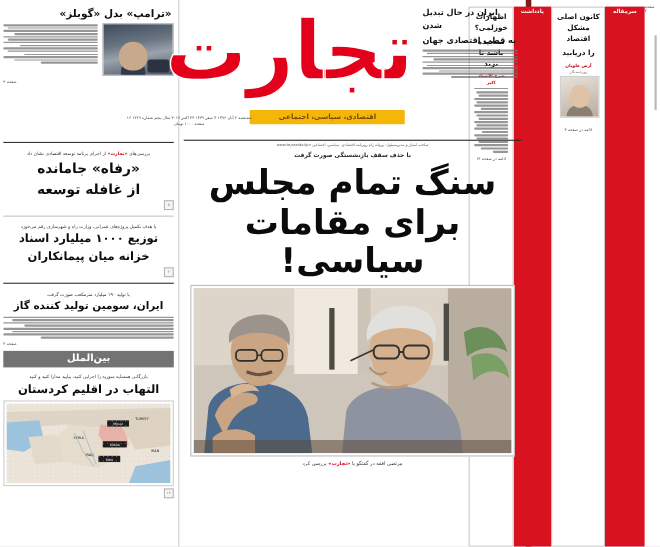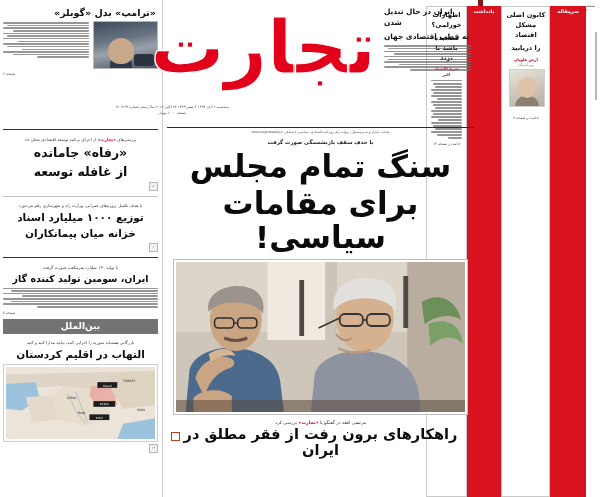--- a/index.html
+++ b/index.html
@@ -351,20 +351,21 @@
         </div>
     </div>
 
   </div>
 
   <div class="col-center">
 
     <div class="masthead">
       <div class="logo-area">
         <div class="logo-word">تجارت</div>
+        <div class="logo-sub">اقتصادی، سیاسی، اجتماعی</div>
         <div class="dateline blur">سه‌شنبه ۲ آبان ۱۳۹۶  ۴ صفر ۱۴۳۹  ۲۴ اکتبر ۲۰۱۷  سال پنجم  شماره ۱۲۶۹  ۱۶ صفحه  ۱۰۰۰ تومان</div>
       </div>
       <div class="mast-left">
         <div class="ml-title">ایران در حال تبدیل شدن</div>
         <div class="ml-title">به قطب اقتصادی جهان</div>
         <div class="ml-text blur">
           <span class="lines tight">
             <span class="s100"></span>
               <span class="s95"></span>
               <span class="s100"></span>
@@ -433,24 +434,20 @@
         </g>
         <rect x="0" y="138" width="300" height="12" fill="#5b4a3c" opacity=".55"></rect>
       </svg>
     </div>
 
     <div class="foot-kicker">
       <span>مرتضی افقه در گفتگو با</span>
       <b>«تجارت»</b>
       <span>بررسی کرد</span>
     </div>
-    <div class="foot-head">
-      <span class="sqr"></span>
-      <span>راهکارهای برون رفت از فقر مطلق در ایران</span>
-    </div>
 
   </div>
 
   <div class="col-left">
 
     <div class="tl-photo">
       <div class="hair"></div>
       <div class="face"></div>
       <div class="suit"></div>
       <div class="mic"></div>

